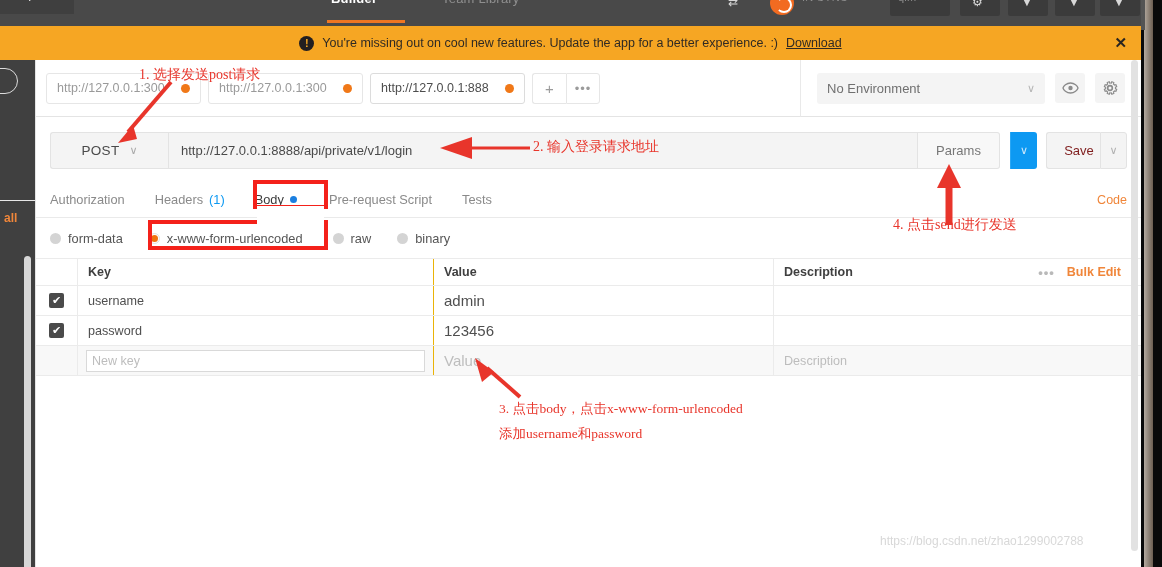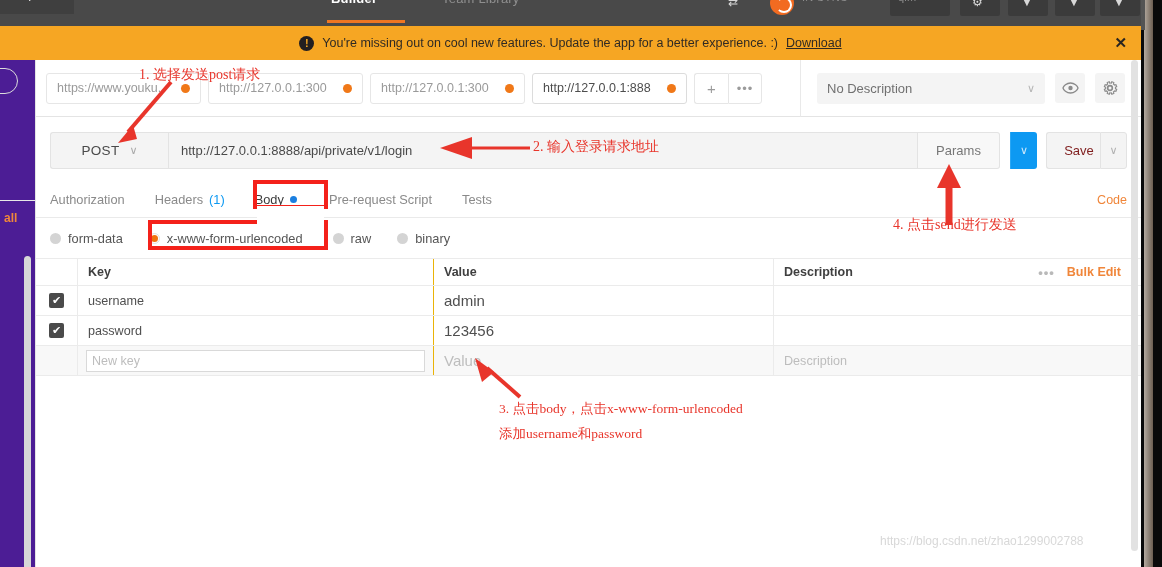--- a/index.html
+++ b/index.html
@@ -101,21 +101,21 @@
   .notify-close {
     position: absolute; right: 14px; top: 9px;
     color: #2a2520; font-size: 15px; font-weight: bold;
     cursor: pointer; line-height: 1;
   }
 
   
   .leftrail {
     position: absolute; left: 0; top: 60px;
     width: 36px; height: 507px;
-    background: #4c1d95;
+    background: #404040;
     border-right: 1px solid #e4e4e4;
     overflow: hidden;
   }
   .rail-oval {
     position: absolute; left: -22px; top: 8px;
     width: 40px; height: 26px;
     border: 1px solid #dcdcdc; border-radius: 14px;
   }
   .rail-divider {
     position: absolute; left: 0; top: 140px;
@@ -510,42 +510,38 @@
     <div class="rail-oval"></div>
     <div class="rail-divider"></div>
     <div class="rail-all">all</div>
     <div class="rail-scrollbar"></div>
   </div>
 
   <div class="main">
 
     <div class="tabstrip">
       <div class="rtab">
-        <span class="rtab-label">https://www.youku.</span>
+        <span class="rtab-label">http://127.0.0.1:300</span>
         <span class="rtab-dot"></span>
       </div>
       <div class="rtab">
         <span class="rtab-label">http://127.0.0.1:300</span>
         <span class="rtab-dot"></span>
       </div>
-      <div class="rtab">
-        <span class="rtab-label">http://127.0.0.1:300</span>
-        <span class="rtab-dot"></span>
-      </div>
       <div class="rtab active">
         <span class="rtab-label">http://127.0.0.1:888</span>
         <span class="rtab-dot"></span>
       </div>
       <div class="tab-add">+</div>
       <div class="tab-more">•••</div>
     </div>
 
     <div class="envbar">
       <div class="env-select">
-        <span>No Description</span>
+        <span>No Environment</span>
         <span class="env-caret">∨</span>
       </div>
       <div class="env-icon-btn">
         <svg width="17" height="12" viewBox="0 0 17 12">
           <path d="M8.5 1C4.5 1 1.4 4.2 1 6c.4 1.8 3.5 5 7.5 5s7.1-3.2 7.5-5c-.4-1.8-3.5-5-7.5-5z" fill="none" stroke="#8a8a8a" stroke-width="1.3"></path>
           <circle cx="8.5" cy="6" r="2.2" fill="#8a8a8a"></circle>
         </svg>
       </div>
       <div class="env-icon-btn">
         <svg width="18" height="18" viewBox="0 0 20 20">

